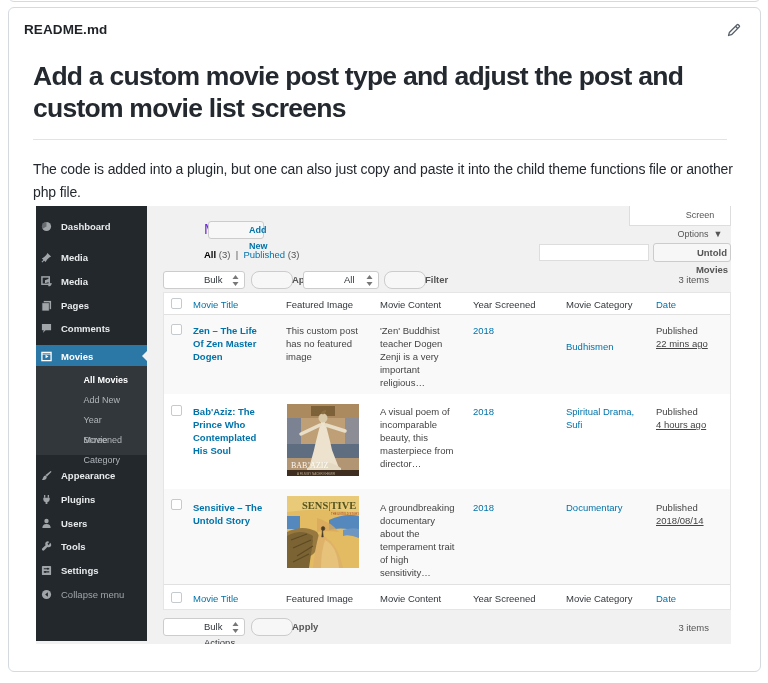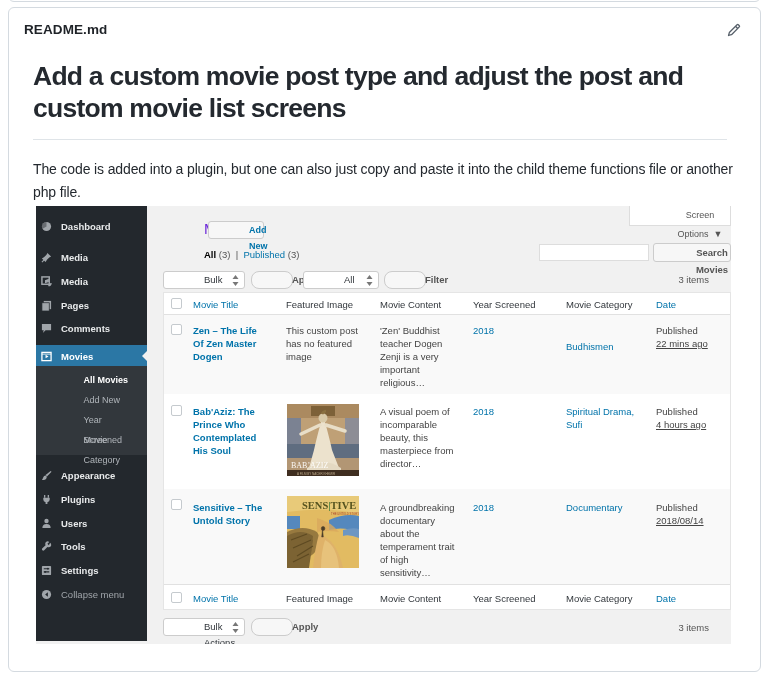--- a/index.html
+++ b/index.html
@@ -165,21 +165,21 @@
           <circle cx="6" cy="6" r="5" fill="#a0a5aa"></circle>
           <path d="M7.5 3.5 L4.5 6 L7.5 8.5 Z" fill="#23282d"></path>
         </svg>
         <span class="ml">Collapse menu</span>
       </div>
     <div class="abs scropt">Screen Options&nbsp;&nbsp;▼</div>
     <div class="abs wph1">Movie</div>
     <div class="abs addnew">Add New</div>
     <div class="abs views"><b>All</b> (3)&nbsp; | &nbsp;<a>Published</a> (3)</div>
     <div class="abs searchbox"></div>
-    <div class="abs searchbtn">Search Movies</div>
+    <div class="abs searchbtn">Untold Movies</div>
     <div class="abs wpselect" style="left:127px; top:65px; width:82px;">Bulk Actions
       <svg class="updown" width="7" height="11" viewBox="0 0 7 11">
           <path d="M3.5 0L6.5 4H0.5Z" fill="#777"></path>
           <path d="M3.5 11L6.5 7H0.5Z" fill="#777"></path>
         </svg>
     </div>
     <div class="abs wpbtn" style="left:215px; top:65px; width:38px;">Apply</div>
     <div class="abs wpselect" style="left:267px; top:65px; width:76px;">All dates
       <svg class="updown" width="7" height="11" viewBox="0 0 7 11">
           <path d="M3.5 0L6.5 4H0.5Z" fill="#777"></path>

